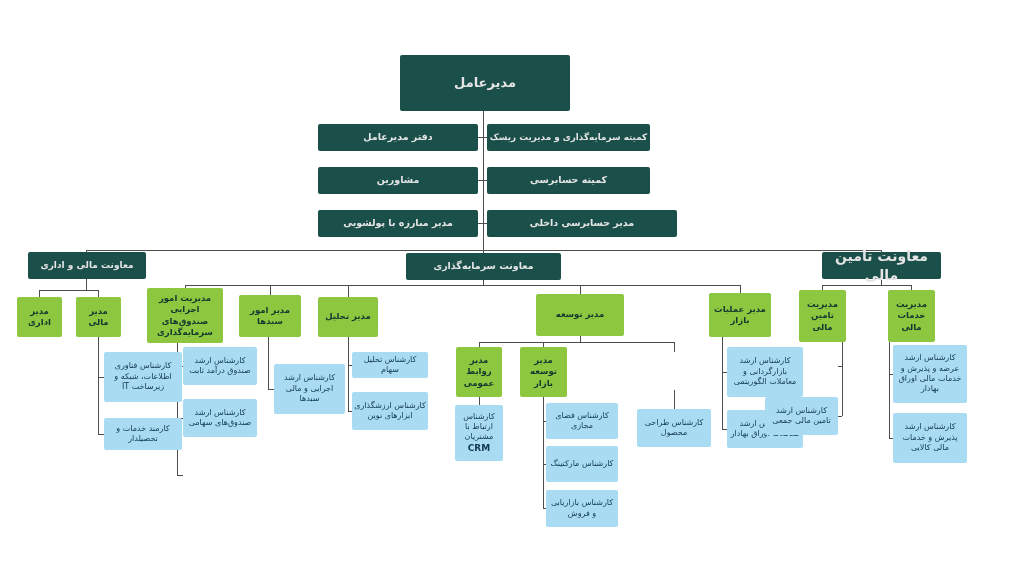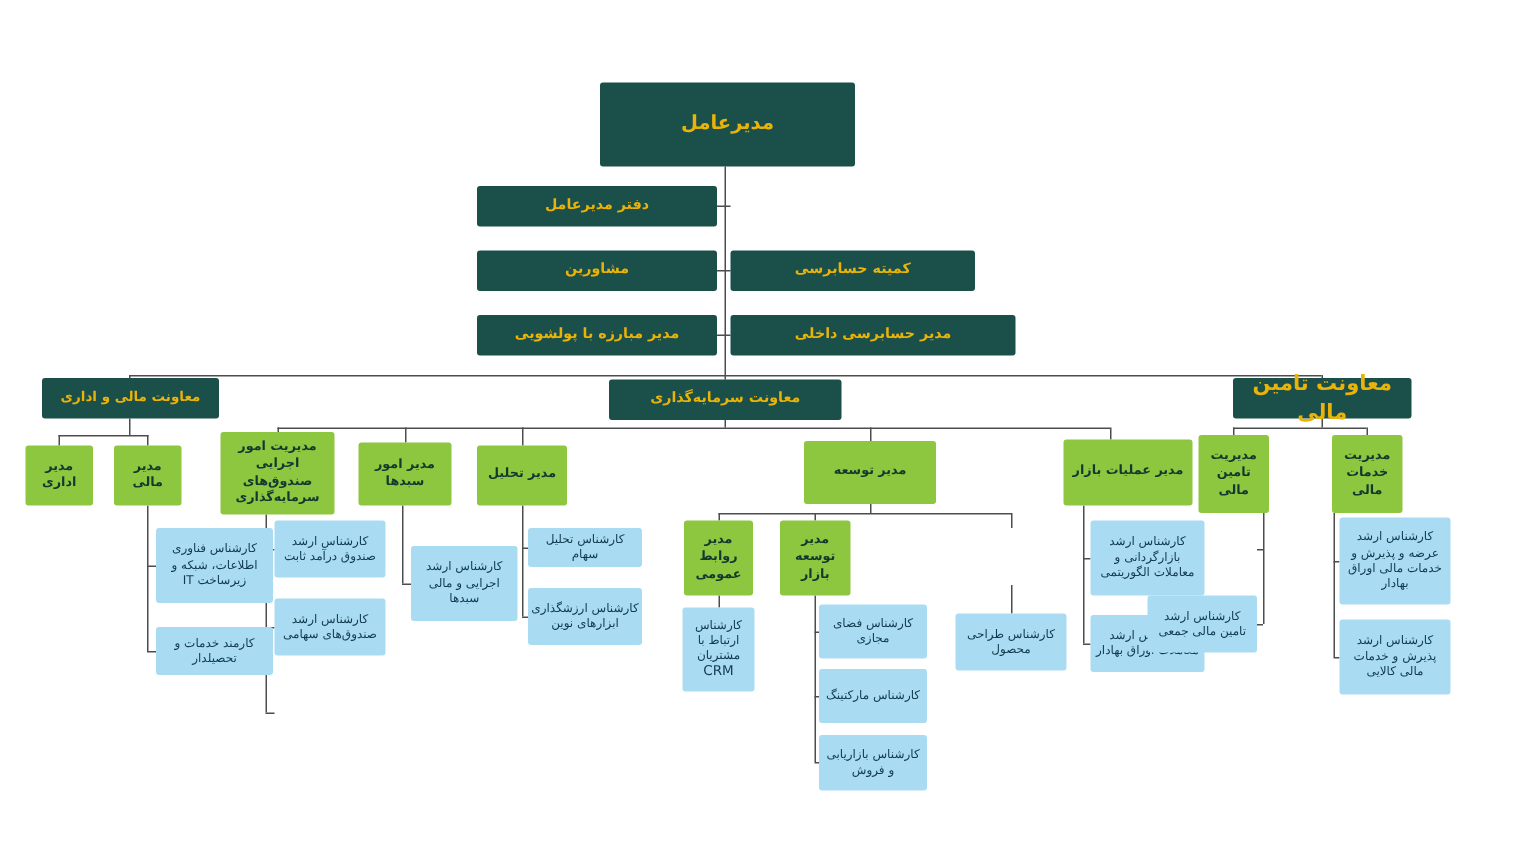--- a/index.html
+++ b/index.html
@@ -1,26 +1,26 @@
 <!DOCTYPE html>
 <html lang="fa"><head>
 <meta charset="utf-8">
 <style>
   * { margin:0; padding:0; box-sizing:border-box; }
   html,body { background:#ffffff; }
   body { font-family:"DejaVu Sans", sans-serif; }
   .canvas { position:relative; width:1024px; height:575px; background:#ffffff; direction:rtl; overflow:hidden; }
   .node { position:absolute; display:flex; flex-direction:column; align-items:center; justify-content:center;
           text-align:center; border-radius:2px; line-height:1.3; padding:2px; direction:rtl; }
-  .teal  { background:#1b4f49; color:#eab308; font-weight:bold; font-size:9.5px; }
+  .teal  { background:#1b4f49; color:#e5e5e5; font-weight:bold; font-size:9.5px; }
   .ceo   { font-size:13px; }
   .green { background:#8dc63f; color:#12382f; font-weight:bold; font-size:8.5px; }
   .blue  { background:#a9dcf3; color:#123a4e; font-size:8px; }
   .line  { position:absolute; background:#4d4d4d; }
-  .code  { font-weight:normal; font-size:9px; direction:ltr; }
+  .code  { font-weight:bold; font-size:9px; direction:ltr; }
 </style>
 </head>
 <body>
 
 <div class="canvas">
 
   <div class="line" style="left:483px;top:111px;width:1px;height:142px"></div>
   <div class="line" style="left:478px;top:137px;width:9px;height:1px"></div>
   <div class="line" style="left:478px;top:180px;width:9px;height:1px"></div>
   <div class="line" style="left:478px;top:223px;width:9px;height:1px"></div>
@@ -74,37 +74,38 @@
   <div class="line" style="left:889px;top:342px;width:1px;height:96px"></div>
   <div class="line" style="left:889px;top:374px;width:4px;height:1px"></div>
   <div class="line" style="left:889px;top:438px;width:4px;height:1px"></div>
 
   <div class="node teal ceo" style="left:400px;top:55px;width:170px;height:56px">مدیرعامل</div>
 
   <div class="node teal" style="left:318px;top:124px;width:160px;height:27px">دفتر مدیرعامل</div>
   <div class="node teal" style="left:318px;top:167px;width:160px;height:27px">مشاورین</div>
   <div class="node teal" style="left:318px;top:210px;width:160px;height:27px">مدیر مبارزه با پولشویی</div>
 
+  <div class="node teal" style="left:487px;top:124px;width:163px;height:27px;font-size:8.8px">کمیته سرمایه‌گذاری و مدیریت ریسک</div>
   <div class="node teal" style="left:487px;top:167px;width:163px;height:27px">کمیته حسابرسی</div>
   <div class="node teal" style="left:487px;top:210px;width:190px;height:27px">مدیر حسابرسی داخلی</div>
 
   <div class="node teal" style="left:28px;top:252px;width:118px;height:27px;font-size:9px">معاونت مالی و اداری</div>
   <div class="node teal" style="left:406px;top:253px;width:155px;height:27px">معاونت سرمایه‌گذاری</div>
   <div class="node teal" style="left:822px;top:252px;width:119px;height:27px;font-size:14px">معاونت تامین مالی</div>
 
   <div class="node green" style="left:17px;top:297px;width:45px;height:40px">مدیر اداری</div>
   <div class="node green" style="left:76px;top:297px;width:45px;height:40px">مدیر مالی</div>
   <div class="node blue" style="left:104px;top:352px;width:78px;height:50px">کارشناس فناوری اطلاعات، شبکه و زیرساخت IT</div>
   <div class="node blue" style="left:104px;top:418px;width:78px;height:32px">کارمند خدمات و تحصیلدار</div>
 
   <div class="node green" style="left:147px;top:288px;width:76px;height:55px">مدیریت امور اجرایی صندوق‌های سرمایه‌گذاری</div>
   <div class="node green" style="left:239px;top:295px;width:62px;height:42px">مدیر امور سبدها</div>
   <div class="node green" style="left:318px;top:297px;width:60px;height:40px">مدیر تحلیل</div>
   <div class="node green" style="left:536px;top:294px;width:88px;height:42px">مدیر توسعه</div>
-  <div class="node green" style="left:709px;top:293px;width:86px;height:44px">مدیر عملیات بازار</div>
+  <div class="node green" style="left:709px;top:293px;width:62px;height:44px">مدیر عملیات بازار</div>
 
   <div class="node blue" style="left:183px;top:347px;width:74px;height:38px">کارشناس ارشد صندوق درآمد ثابت</div>
   <div class="node blue" style="left:183px;top:399px;width:74px;height:38px">کارشناس ارشد صندوق‌های سهامی</div>
 
   <div class="node blue" style="left:274px;top:364px;width:71px;height:50px">کارشناس ارشد اجرایی و مالی سبدها</div>
 
   <div class="node blue" style="left:352px;top:352px;width:76px;height:26px">کارشناس تحلیل سهام</div>
   <div class="node blue" style="left:352px;top:392px;width:76px;height:38px">کارشناس ارزشگذاری ابزارهای نوین</div>
 
   <div class="node green" style="left:456px;top:347px;width:46px;height:50px">مدیر روابط عمومی</div>

